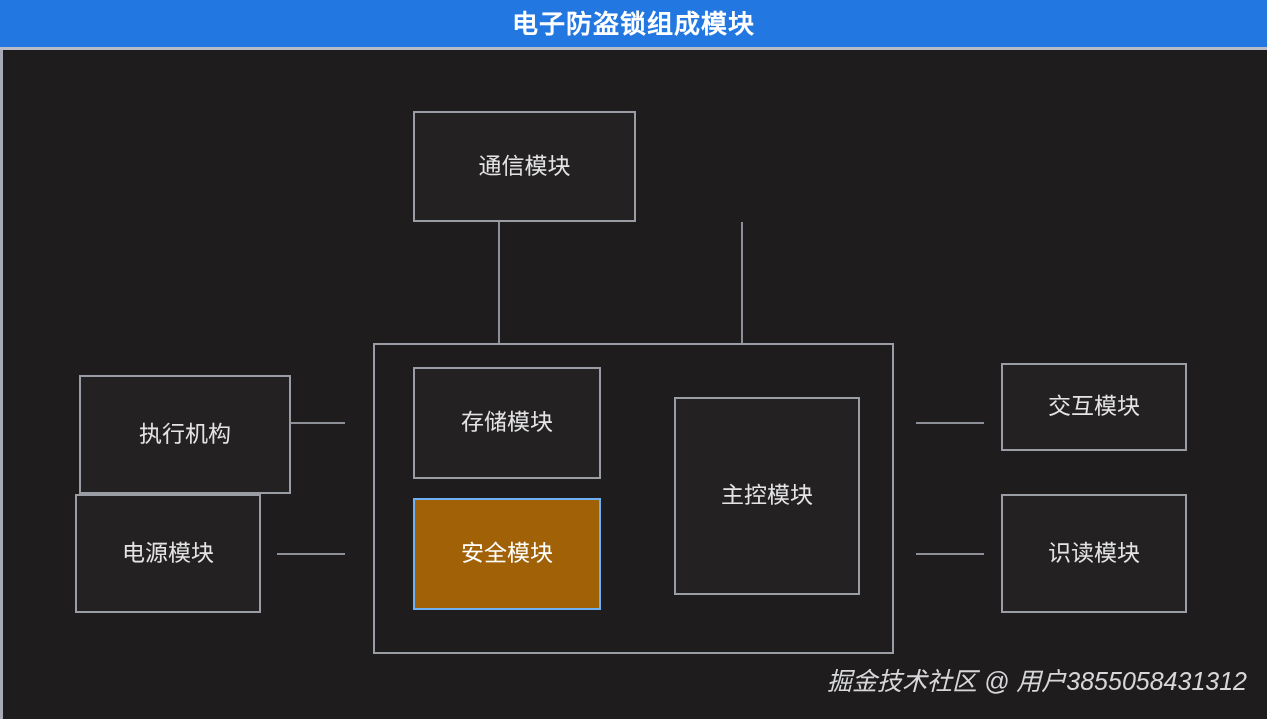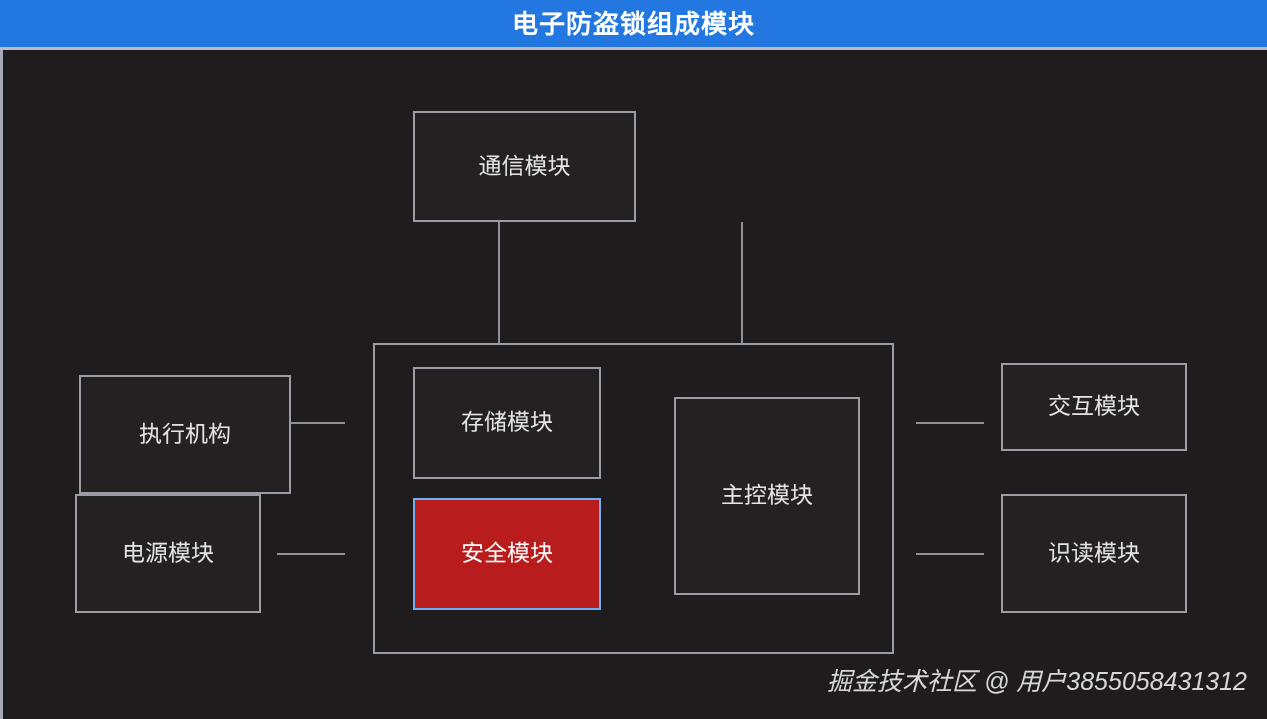--- a/index.html
+++ b/index.html
@@ -68,21 +68,21 @@
     display: flex;
     align-items: center;
     justify-content: center;
     color: #e4e4e6;
     font-size: 23px;
     line-height: 1.45;
     text-align: center;
     white-space: pre-line;
   }
   .node.highlight {
-    background: #b91c1c;
+    background: #a16207;
     border-color: #6fb0f5;
     color: #ffffff;
   }
 
   
   .group-box {
     position: absolute;
     box-sizing: border-box;
     border: 2px solid #9a9da3;
     background: transparent;

